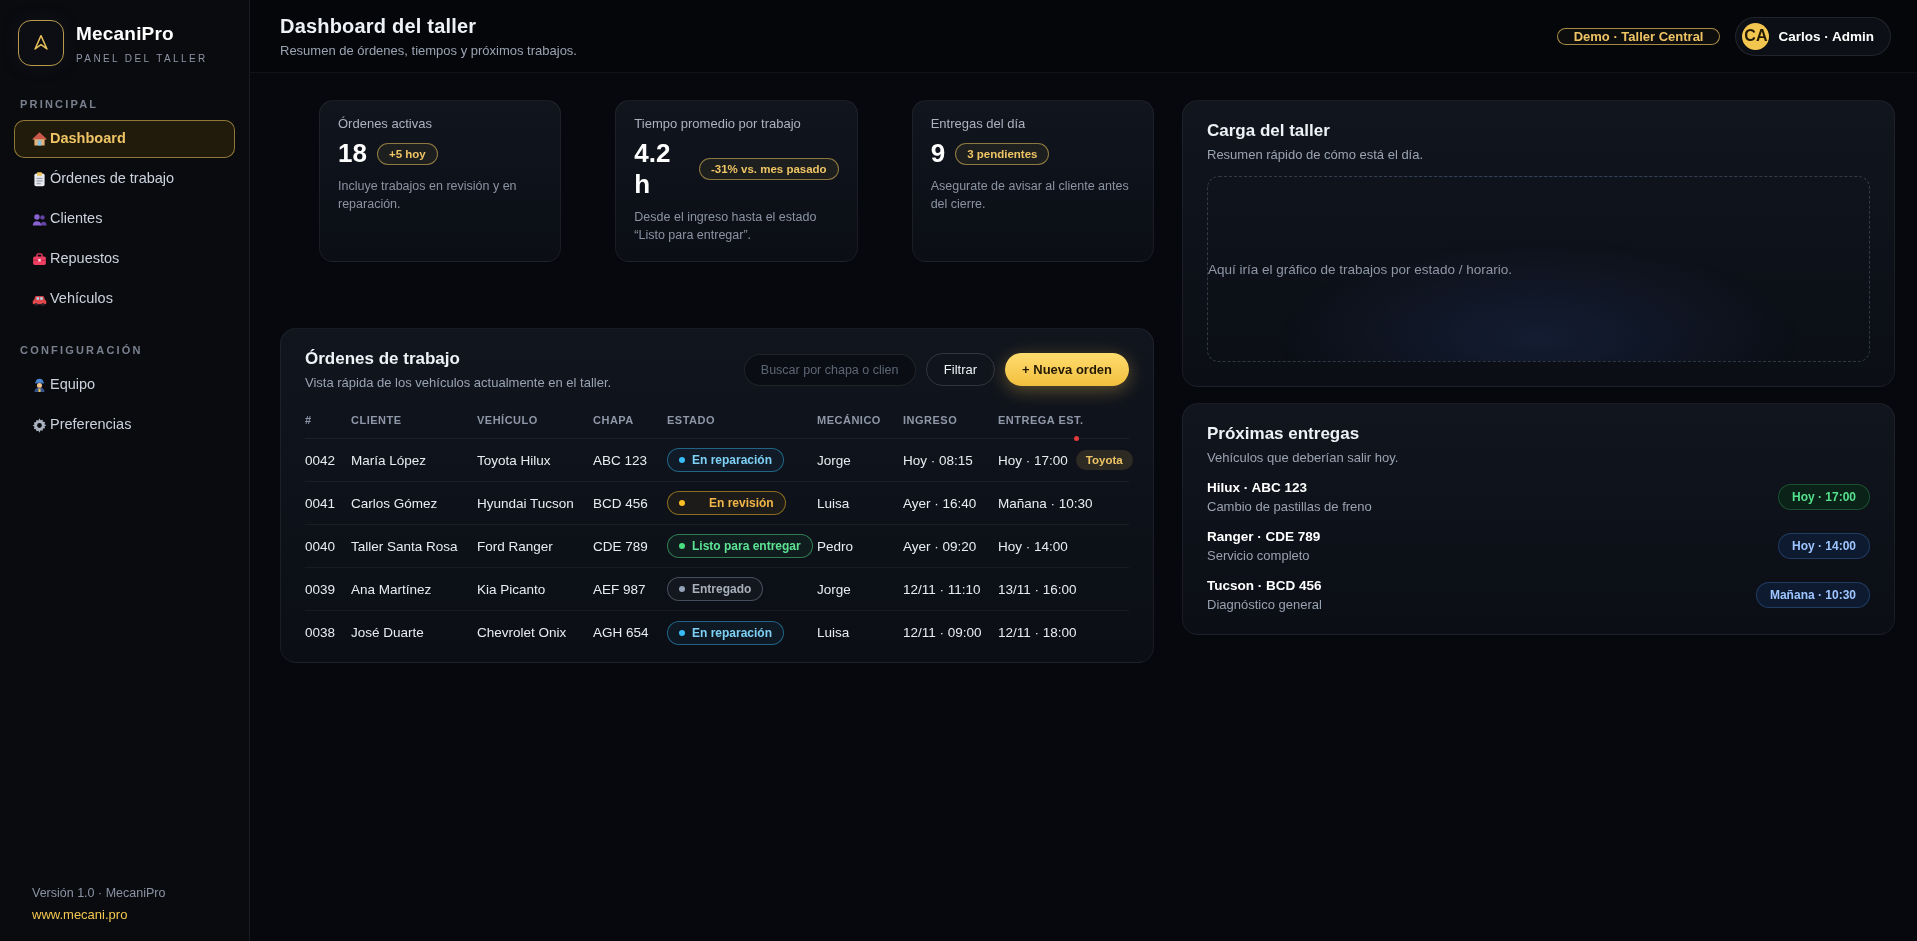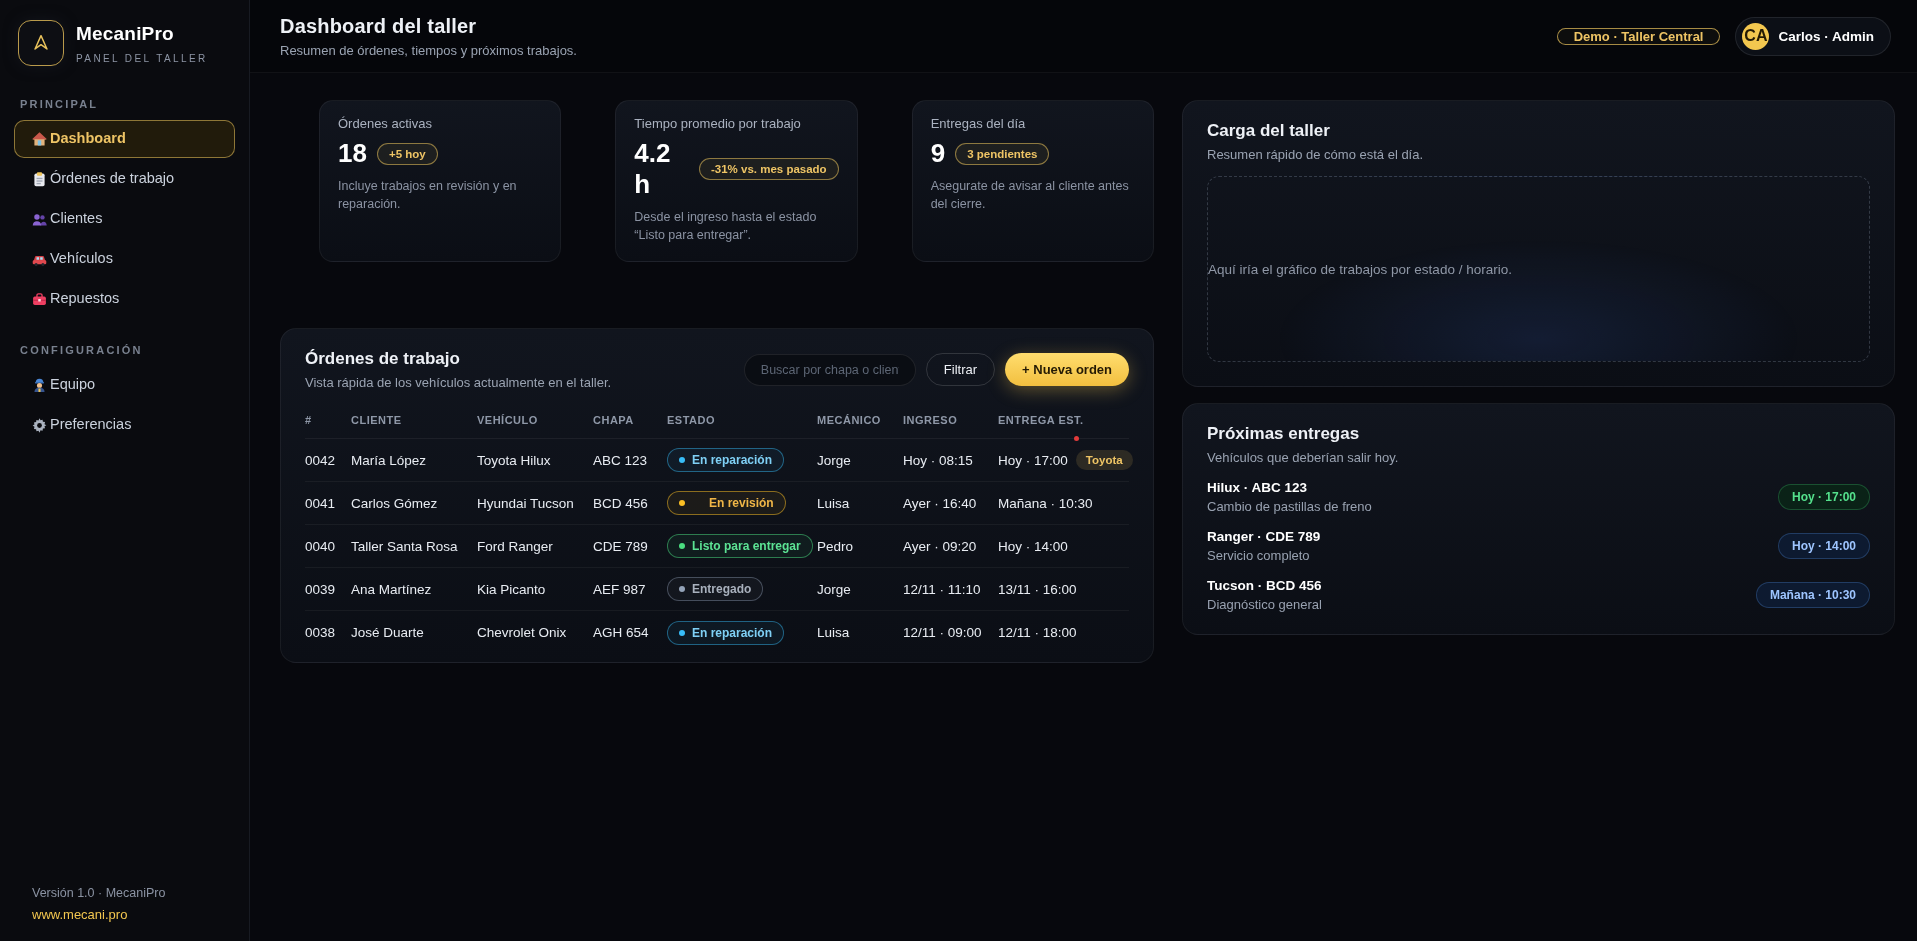--- a/index.html
+++ b/index.html
@@ -202,40 +202,40 @@
             <path d="M11 17 c.2-2.8 1.8-4.4 4-4.4 2 0 3.4 1.6 3.5 4.4 Z" fill="#6443a8"></path>
             <circle cx="7" cy="7" r="3.2" fill="#8a63d2"></circle>
             <path d="M2 17 c0-3.3 2.2-5 5-5 s5 1.7 5 5 Z" fill="#8a63d2"></path>
           </svg>
       </span>
       <span>Clientes</span>
     </div>
     <div class="nav-item">
       <span class="ico">
         <svg viewBox="0 0 20 20" width="17" height="17">
+            <path d="M7 7 V5 c0-1 .7-1.7 1.7-1.7 h2.6 c1 0 1.7.7 1.7 1.7 v2" stroke="#ee3f62" stroke-width="1.6" fill="none"></path>
+            <rect x="2.5" y="6.5" width="15" height="10" rx="2" fill="#ee3f62"></rect>
+            <rect x="2.5" y="10.2" width="15" height="1.5" fill="#c72a4c"></rect>
+            <rect x="8.5" y="9.4" width="3" height="3" rx=".6" fill="#ffd9e1"></rect>
+          </svg>
+      </span>
+      <span>Repuestos</span>
+    </div>
+    <div class="nav-item">
+      <span class="ico">
+        <svg viewBox="0 0 20 20" width="17" height="17">
             <path d="M3 12 l1.5-4.5 c.3-.9 1-1.5 2-1.5 h7 c1 0 1.7.6 2 1.5 L17 12 Z" fill="#d64045"></path>
             <rect x="2" y="11" width="16" height="4.5" rx="1.5" fill="#e0484e"></rect>
             <rect x="6.5" y="7.3" width="3" height="3" fill="#aadcf0"></rect>
             <rect x="10.8" y="7.3" width="3" height="3" fill="#aadcf0"></rect>
             <circle cx="6" cy="16" r="1.8" fill="#23262e"></circle>
             <circle cx="14" cy="16" r="1.8" fill="#23262e"></circle>
           </svg>
       </span>
       <span>Vehículos</span>
-    </div>
-    <div class="nav-item">
-      <span class="ico">
-        <svg viewBox="0 0 20 20" width="17" height="17">
-            <path d="M7 7 V5 c0-1 .7-1.7 1.7-1.7 h2.6 c1 0 1.7.7 1.7 1.7 v2" stroke="#ee3f62" stroke-width="1.6" fill="none"></path>
-            <rect x="2.5" y="6.5" width="15" height="10" rx="2" fill="#ee3f62"></rect>
-            <rect x="2.5" y="10.2" width="15" height="1.5" fill="#c72a4c"></rect>
-            <rect x="8.5" y="9.4" width="3" height="3" rx=".6" fill="#ffd9e1"></rect>
-          </svg>
-      </span>
-      <span>Repuestos</span>
     </div>
   </nav>
 
   <div class="nav-label">CONFIGURACIÓN</div>
   <nav>
     <div class="nav-item">
       <span class="ico">
         <svg viewBox="0 0 20 20" width="17" height="17">
             <path d="M5.5 6.5 a4.5 4.5 0 0 1 9 0 Z" fill="#4a86d4"></path>
             <rect x="4.6" y="6" width="10.8" height="1.7" rx=".85" fill="#3a6fb5"></rect>

